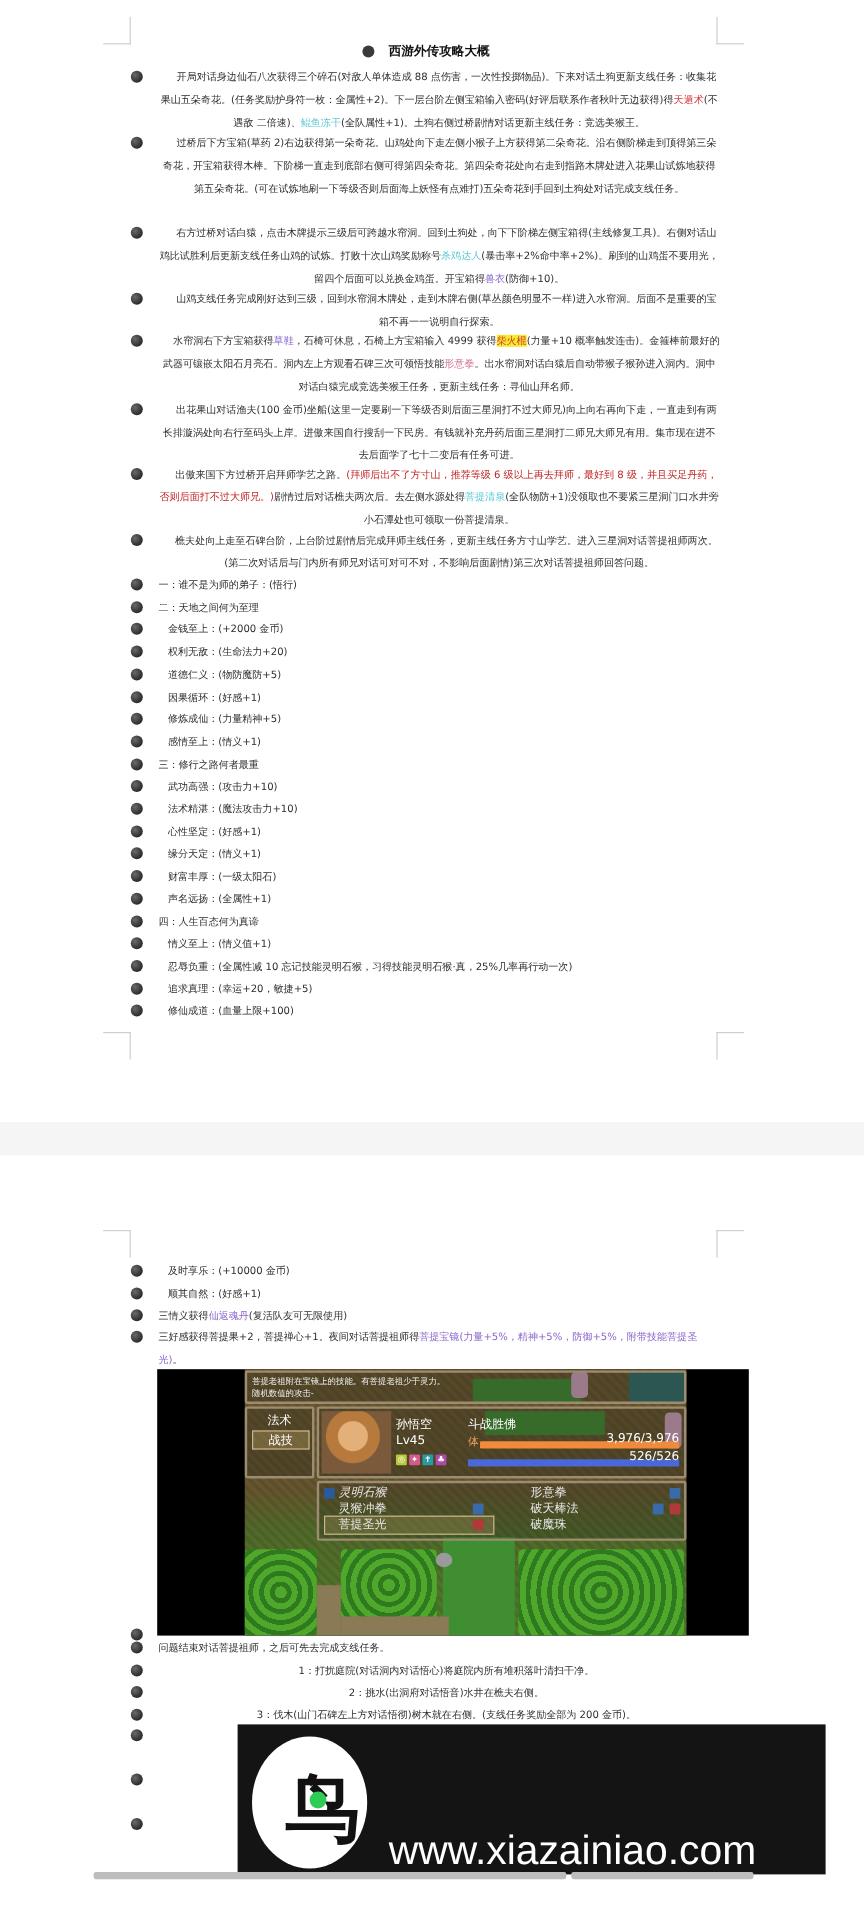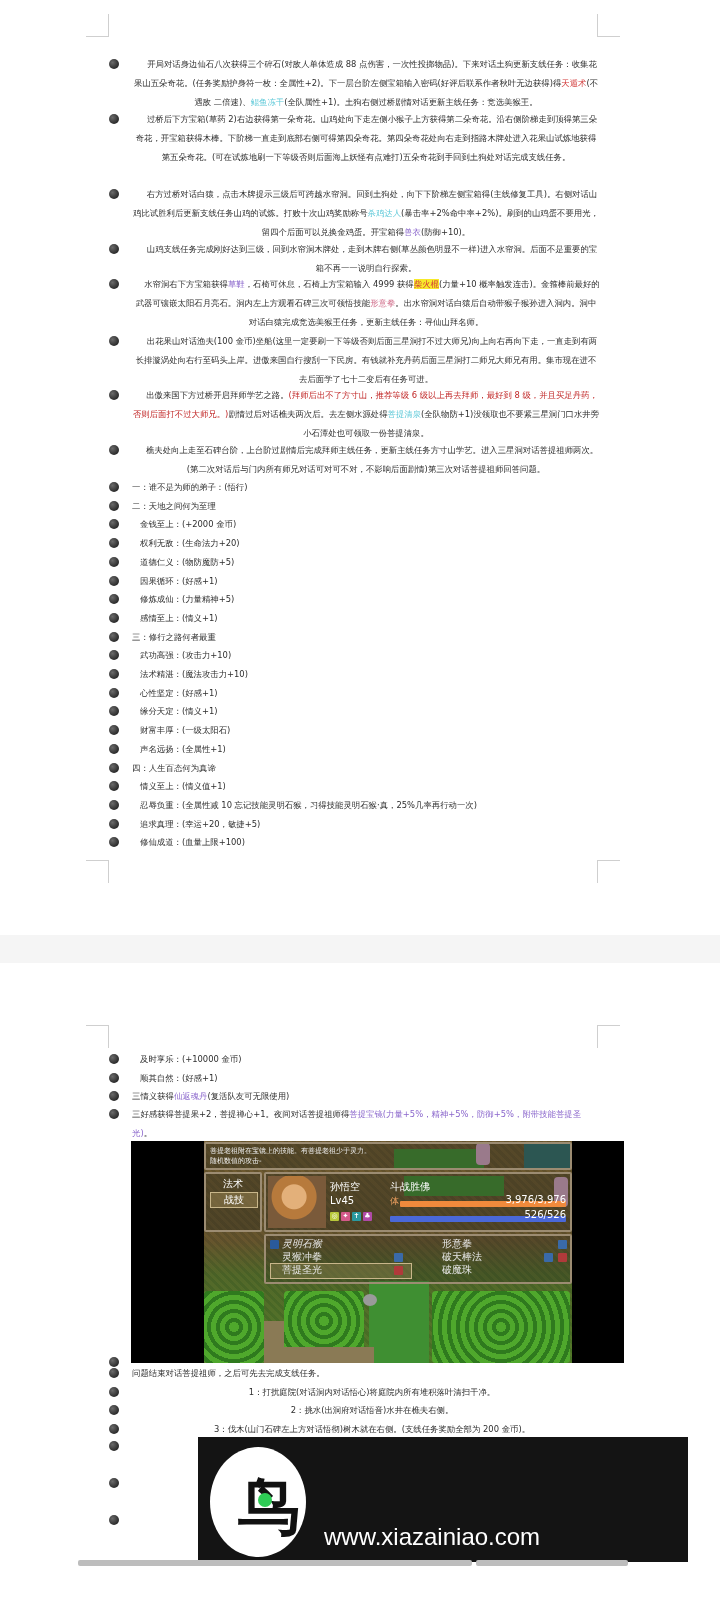--- a/index.html
+++ b/index.html
@@ -63,33 +63,37 @@
   .skill-sel { position:absolute; left:4px; top:27px; width:140px; height:14px; border:1px solid #c8b68a; background:rgba(160,140,90,0.35); }
   .stype { position:absolute; width:9px; height:9px; border-radius:1px; }
   .rock { position:absolute; left:232px; top:153px; width:14px; height:12px; border-radius:50%; background:#9a9a9a; }
 
   
   .wm { position:absolute; left:198px; top:1437px; width:490px; height:125px; background:#141414; }
   .wm-logo { position:absolute; left:12px; top:10px; width:96px; height:110px; border-radius:50%; background:#fff; }
   .wm-logo-glyph { position:absolute; left:28px; top:18px; font-size:62px; font-weight:bold; color:#111; }
   .wm-logo-dot { position:absolute; left:48px; top:46px; width:14px; height:14px; border-radius:50%; background:#2ecc55; }
   .wm-title { position:absolute; left:118px; top:8px; font-size:56px; font-weight:bold; color:#fff; letter-spacing:4px; font-style:italic; }
-  .wm-url { position:absolute; left:126px; top:86px; font-size:24px; color:#fff; font-family:"Liberation Sans", sans-serif; }
+  .wm-url { position:absolute; left:126px; top:86px; font-size:34px; color:#fff; font-family:"Liberation Sans", sans-serif; }
 
   .scrollbar { position:absolute; top:1560px; height:6px; background:#bdbdbd; border-radius:2px; }
 </style>
 </head>
 <body>
 
 <div class="page page1">
   <div class="corner c-tl" style="left:86px;top:14px;"></div>
   <div class="corner c-tr" style="left:597px;top:14px;"></div>
   <div class="corner c-bl" style="left:86px;top:860px;"></div>
   <div class="corner c-br" style="left:597px;top:860px;"></div>
 
+  <div class="title-row">
+    <span class="title-bullet"></span>
+    <span class="doc-title">西游外传攻略大概</span>
+  </div>
 
   <div id="p1-paras">
       <div class="bl" style="top: 55px;">
         <span class="dot" style="top: 4px;"></span>
         <span class="txt ind"><span>开局对话身边仙石八次获得三个碎石(对敌人单体造成 88 点伤害，一次性投掷物品)。下来对话土狗更新支线任务：收集花果山五朵奇花。(任务奖励护身符一枚：全属性+2)。下一层台阶左侧宝箱输入密码(好评后联系作者秋叶无边获得)得</span><span class="red">天遁术</span><span>(不遇敌 二倍速)、</span><span class="cyan">鲲鱼冻干</span><span>(全队属性+1)。土狗右侧过桥剧情对话更新主线任务：竞选美猴王。</span></span>
       </div>
       <div class="bl" style="top: 110px;">
         <span class="dot" style="top: 4px;"></span>
         <span class="txt ind"><span>过桥后下方宝箱(草药 2)右边获得第一朵奇花。山鸡处向下走左侧小猴子上方获得第二朵奇花。沿右侧阶梯走到顶得第三朵奇花，开宝箱获得木棒。下阶梯一直走到底部右侧可得第四朵奇花。第四朵奇花处向右走到指路木牌处进入花果山试炼地获得第五朵奇花。(可在试炼地刷一下等级否则后面海上妖怪有点难打)五朵奇花到手回到土狗处对话完成支线任务。</span></span>
       </div>

